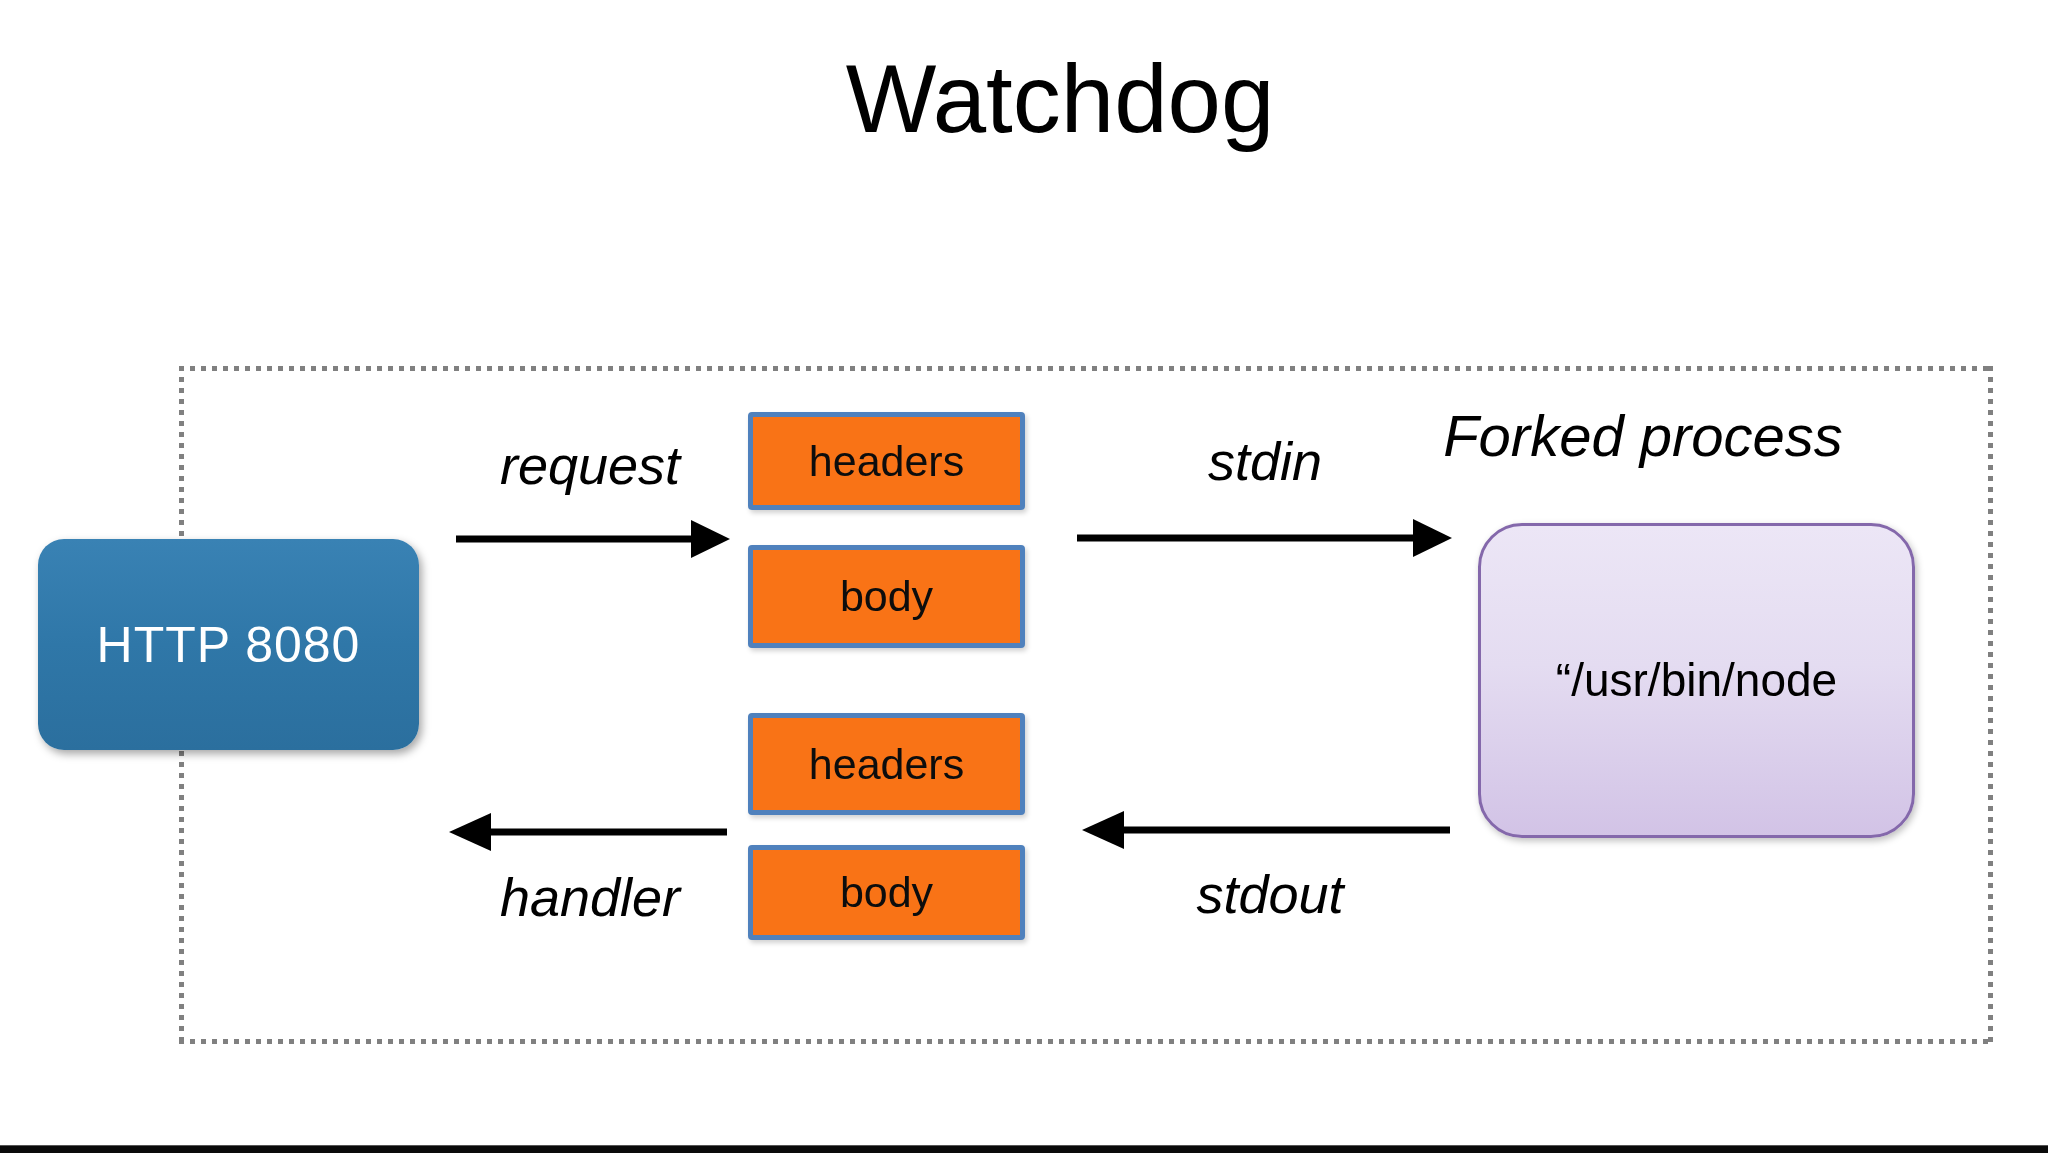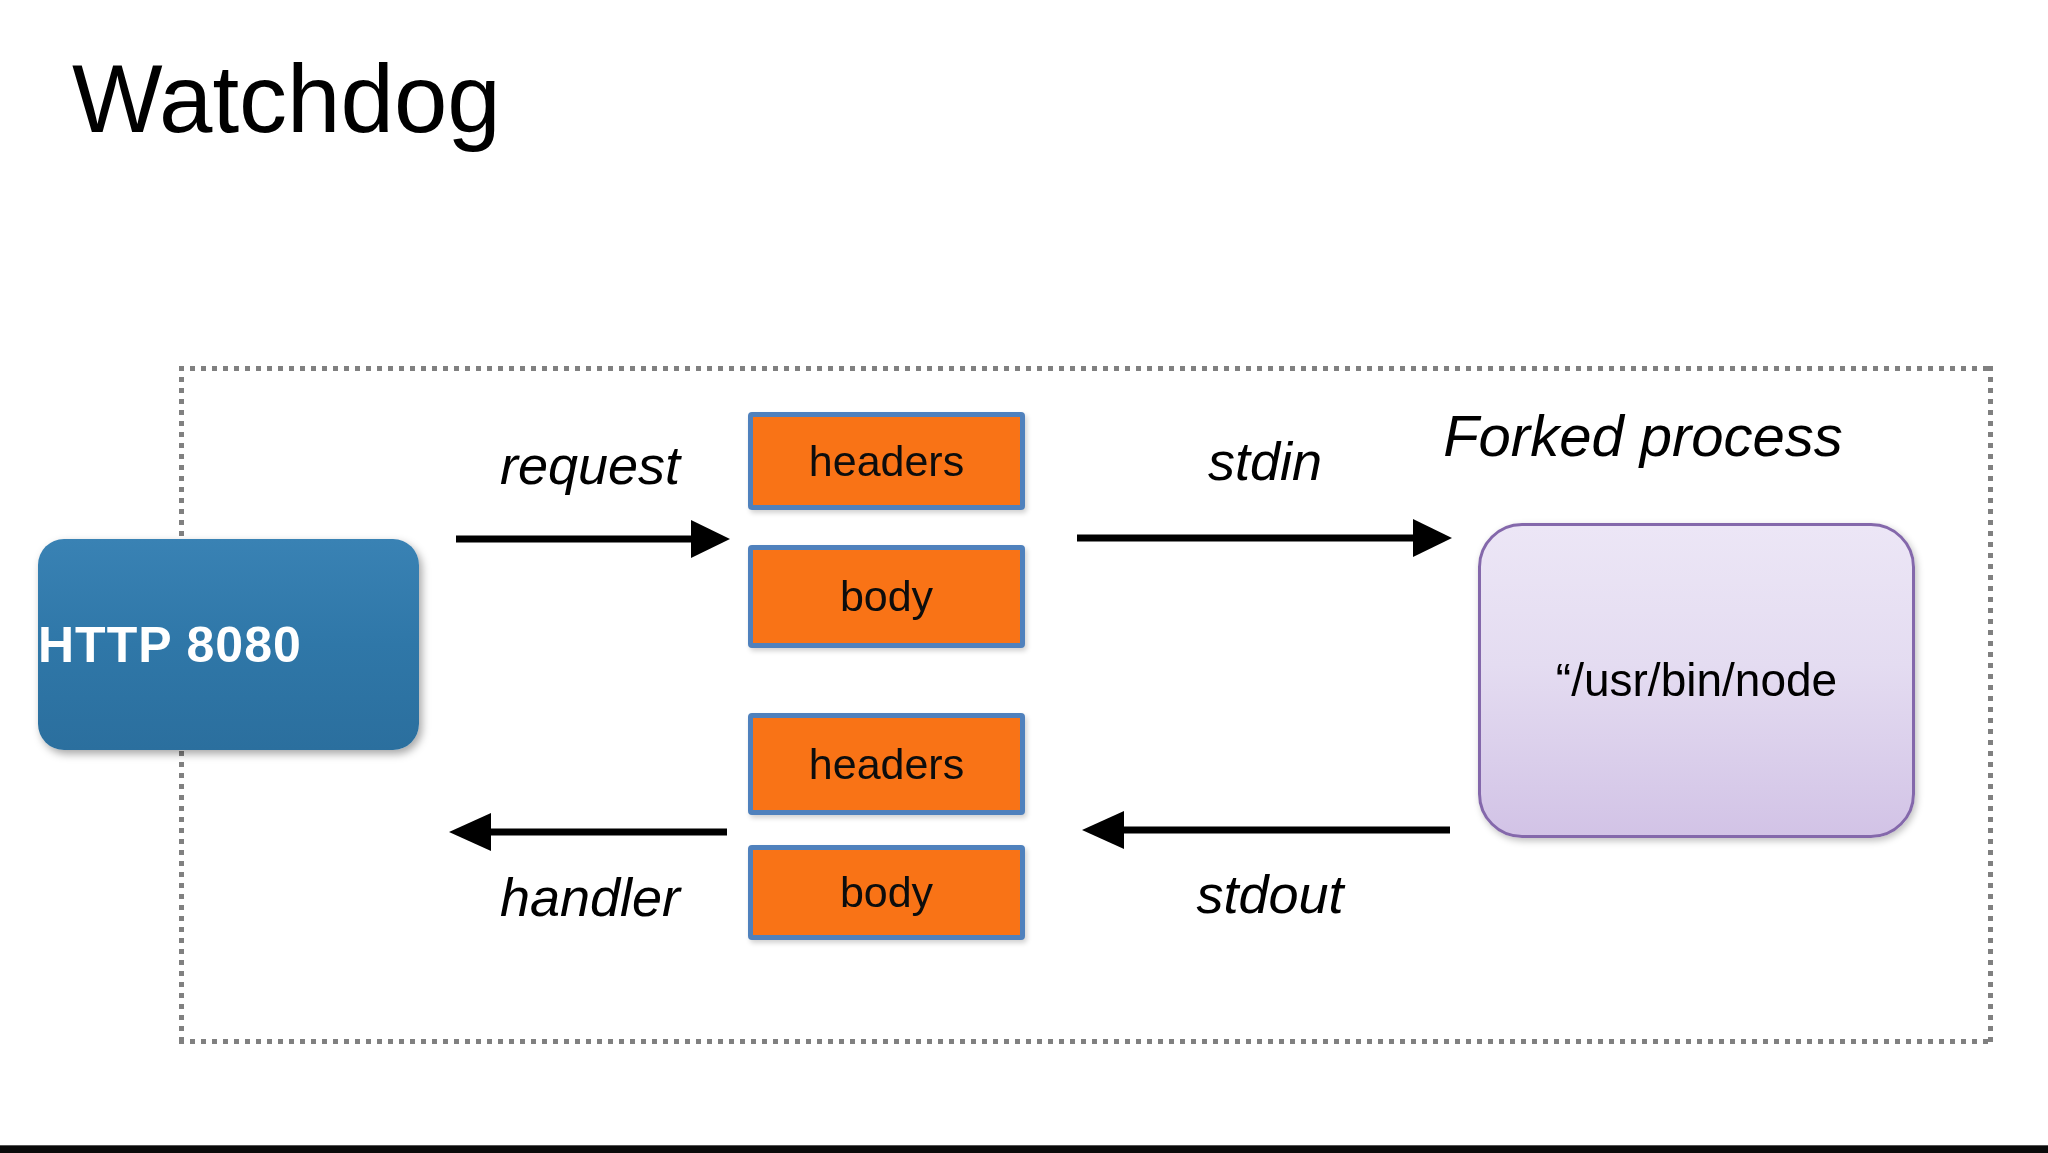--- a/index.html
+++ b/index.html
@@ -17,20 +17,21 @@
   }
 
   
   .slide-title {
     position: absolute;
     top: 44px;
     left: 0;
     width: 100%;
     box-sizing: border-box;
     padding-left: 72px;
+    text-align: center;
     font-size: 96px;
     font-weight: 400;
     color: #000000;
     letter-spacing: 0px;
     margin: 0;
   }
 
   
   .boundary {
     position: absolute;
@@ -58,23 +59,24 @@
     position: absolute;
     left: 38px;
     top: 539px;
     width: 381px;
     height: 211px;
     border-radius: 26px;
     background: linear-gradient(180deg, #3982b4 0%, #2f77a8 50%, #2b6f9e 100%);
     box-shadow: 3px 4px 9px rgba(0,0,0,0.35);
     display: flex;
     align-items: center;
+    justify-content: center;
     color: #ffffff;
     font-size: 50px;
-    font-weight: 700;
+    font-weight: 400;
     letter-spacing: 1px;
   }
 
   
   .msg-box {
     position: absolute;
     left: 748px;
     width: 277px;
     background: #f97316;
     border: 5px solid #4f81bd;

